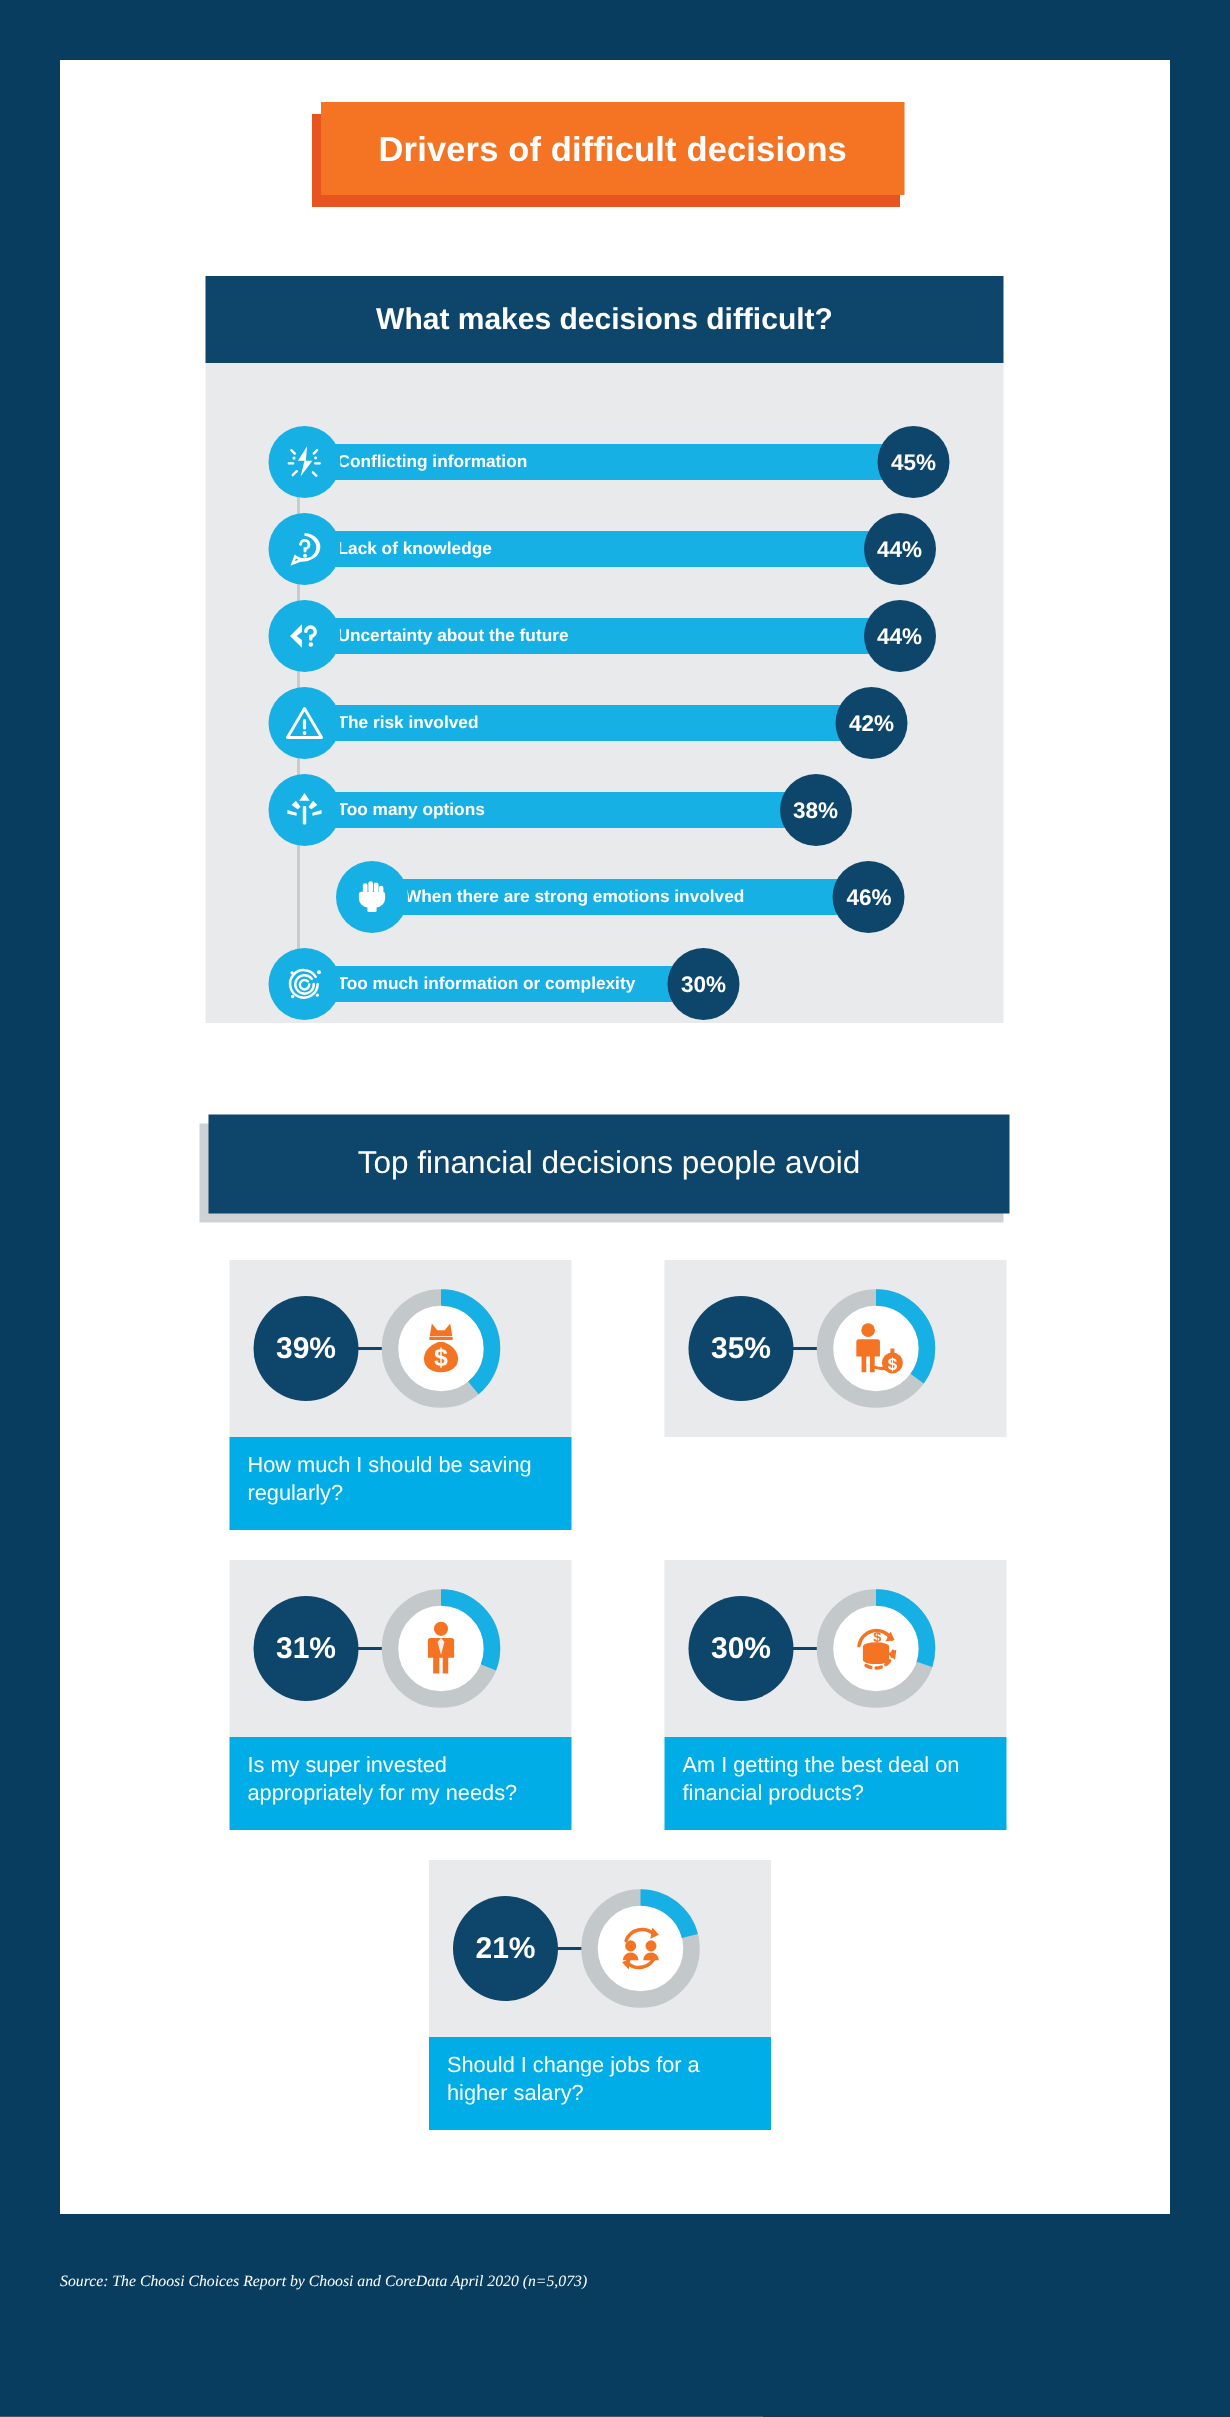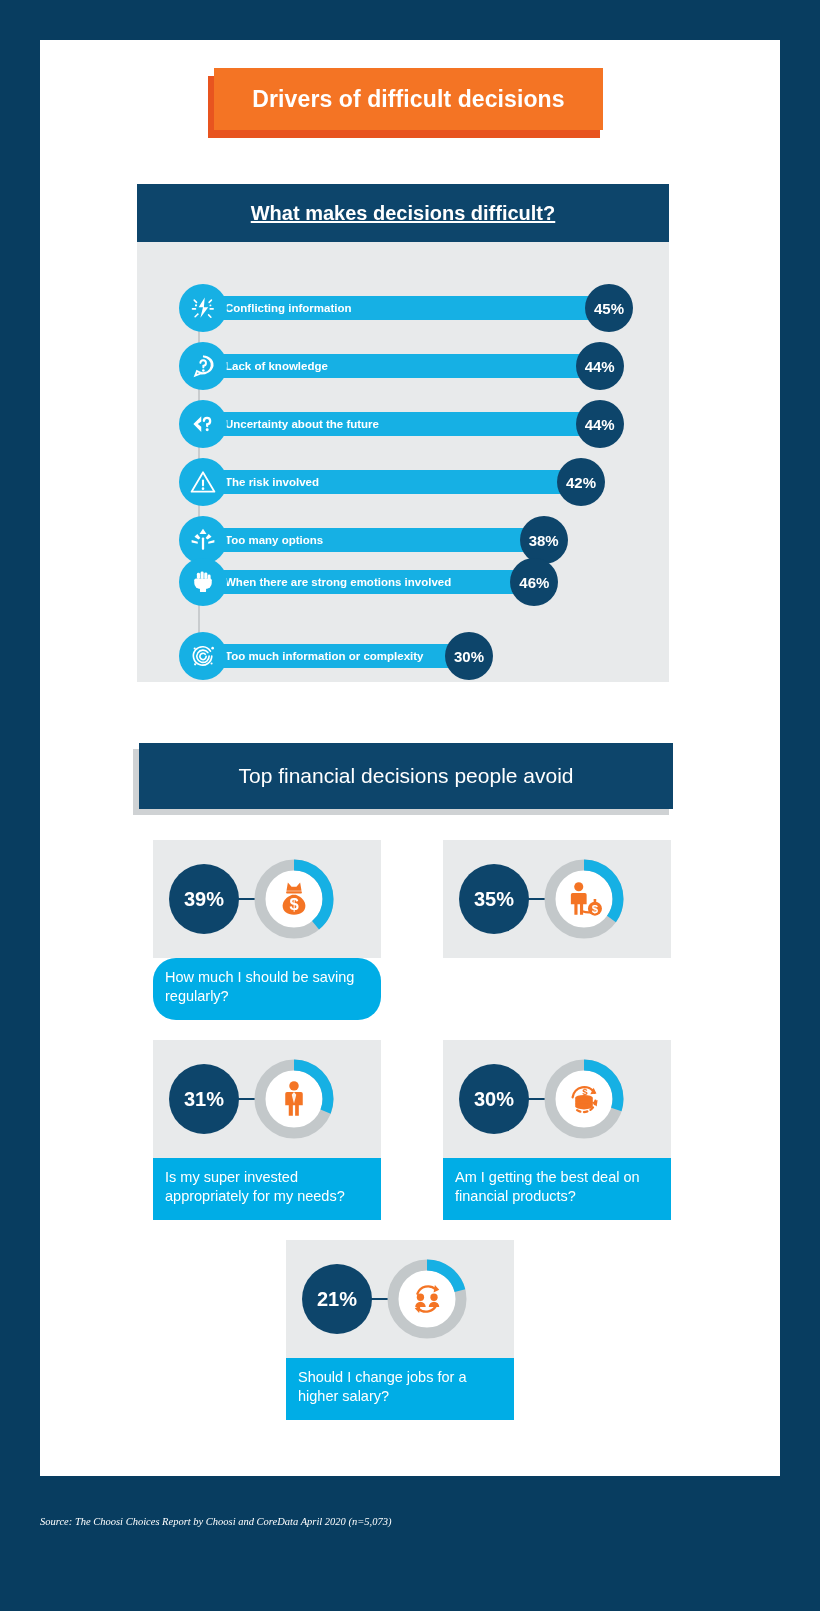--- a/index.html
+++ b/index.html
@@ -73,21 +73,20 @@
     height: 58px;
     background: #0d456b;
     display: flex;
     align-items: center;
     justify-content: center;
   }
   .sec1-header span {
     color: #ffffff;
     font-size: 20px;
     font-weight: bold;
-    text-decoration: underline;
   }
 
   
   .barbody {
     position: absolute;
     left: 97px;
     top: 202px;
     width: 532px;
     height: 440px;
     background: #e8eaeb;
@@ -350,21 +349,21 @@
                   <path d="M16 3 l4 6 h-8 z"></path>
                   <path d="M9.5 9 l3.5 4.8 -2.2 1.6 -4.6-3.2 z"></path>
                   <path d="M22.5 9 l-3.5 4.8 2.2 1.6 4.6-3.2 z"></path>
                   <path d="M3 16 l7 2 v2.4 l-7-1.6 z"></path>
                   <path d="M29 16 l-7 2 v2.4 l7-1.6 z"></path>
                 </g>
               </svg>
             </div>
             <div class="bar-pct" style="left: 382.667px;">38%</div>
           </div>
-          <div class="bar-row" style="top: 316px;">
+          <div class="bar-row" style="top: 332px; margin-left: 45px;">
             <div class="bar-track" style="width: 345.333px;"></div>
             <div class="bar-label">When there are strong emotions involved</div>
             <div class="bar-icon">
               <svg viewBox="0 0 32 32" width="28" height="28">
                 <g fill="#fff">
                   <rect x="9" y="5.5" width="3.6" height="7" rx="1.7"></rect>
                   <rect x="13.2" y="4" width="3.6" height="8.5" rx="1.7"></rect>
                   <rect x="17.4" y="5" width="3.6" height="7.5" rx="1.7"></rect>
                   <rect x="21.3" y="7.5" width="3.4" height="6" rx="1.6"></rect>
                   <path d="M8 12 h16 a2 2 0 0 1 2 2 v3 a7 7 0 0 1 -7 7 h-6 a7 7 0 0 1 -7-7 v-3 a2 2 0 0 1 2-2z"></path>
@@ -416,21 +415,21 @@
                 <svg viewBox="0 0 48 48" width="42" height="42">
                   <g fill="#f47424">
                     <path d="M17 5 l4.2 5 h5.6 L31 5 l1.6 9.5 H15.4 z"></path>
                     <rect x="15" y="15" width="18" height="2.6" rx="1"></rect>
                     <path d="M22 19 c-7 2.5-11 7.5-11 12.8 C11 38 16 42 24 42 s13-4 13-10.2 C37 26.5 33 21.5 26 19z"></path>
                   </g>
                   <text x="24" y="37" fill="#fff" font-family="Liberation Sans, sans-serif" font-size="19" font-weight="bold" text-anchor="middle">$</text>
                 </svg>
               </div></div>
           </div>
-          <div class="card-caption" style="height: 62px; border-radius: 23px;">How much I should be saving regularly?</div>
+          <div class="card-caption" style="height: 62px;">How much I should be saving regularly?</div>
         </div>
         <div class="card" style="left: 403px; top: 0px;">
           <div class="card-top">
             <div class="card-pct">35%</div>
             <div class="card-connector"></div>
             <div class="card-donut"><svg viewBox="0 0 90 90" width="90" height="90">
                 <circle cx="45" cy="45" r="34" fill="#ffffff" stroke="#c3c8ca" stroke-width="11"></circle>
                 <circle cx="45" cy="45" r="34" fill="none" stroke="#16b0e4" stroke-width="11" stroke-dasharray="74.76990515543707 138.85839528866887" transform="rotate(-90 45 45)"></circle>
               </svg><div style="position: absolute; left: 0px; top: 0px; width: 90px; height: 90px; display: flex; align-items: center; justify-content: center;">
                 <svg viewBox="0 0 48 48" width="42" height="42">

